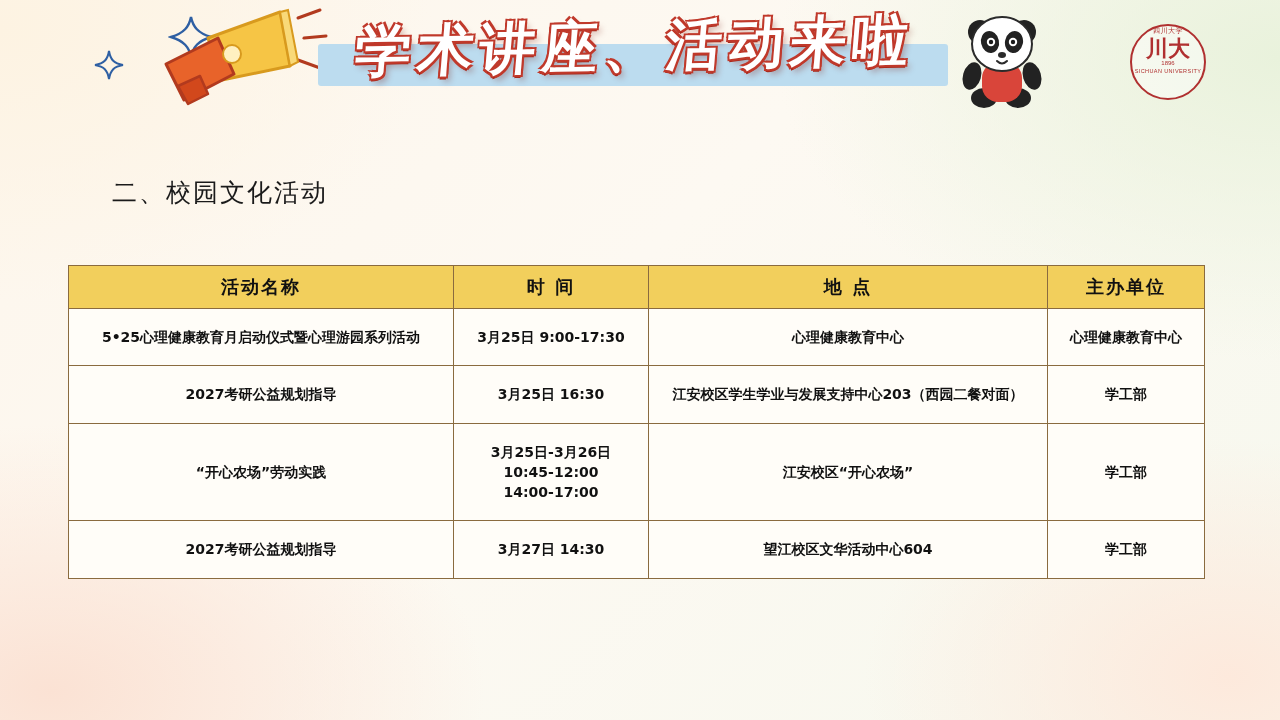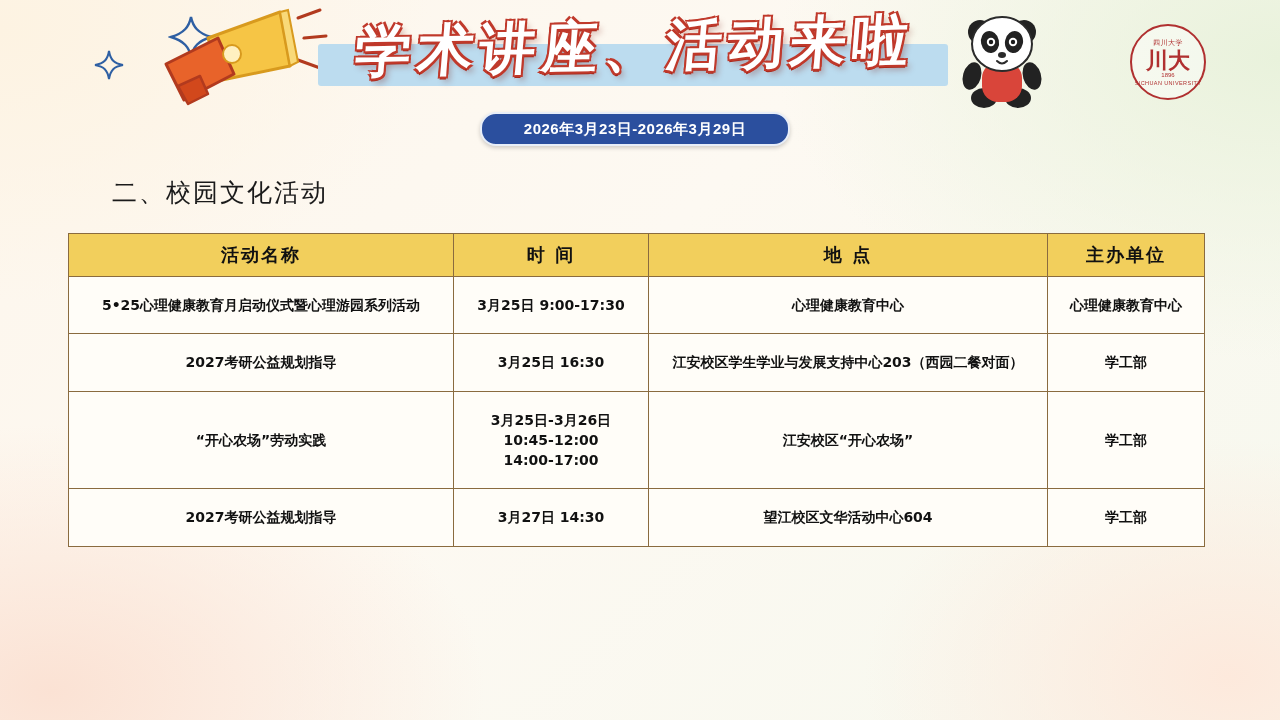--- a/index.html
+++ b/index.html
@@ -111,21 +111,20 @@
     position: absolute;
     left: 1130px;
     top: 24px;
     width: 72px;
     height: 72px;
     border: 2px solid #b03030;
     border-radius: 50%;
     display: flex;
     flex-direction: column;
     align-items: center;
-    justify-content: center;
     color: #b03030;
     background: rgba(255,255,255,0.45);
   }
   .logo .logo-top {
     font-size: 7px;
     letter-spacing: .5px;
     margin-bottom: 1px;
   }
   .logo .logo-mark {
     font-size: 22px;
@@ -152,20 +151,21 @@
     position: absolute;
     left: 68px;
     top: 233px;
     width: 1124px;
   }
   table.activities {
     border-collapse: collapse;
     width: 1124px;
     table-layout: fixed;
     background: #fffdf7;
+    margin-top: 32px;
   }
   table.activities th,
   table.activities td {
     border: 1px solid #8a6b3f;
     text-align: center;
     vertical-align: middle;
     font-family: "DejaVu Sans", sans-serif;
     color: #111;
   }
   table.activities thead th {
@@ -219,21 +219,20 @@
         <path d="M132 4 L142 58 L150 54 L140 2 Z" fill="#f9d978" stroke="#d89a1e" stroke-width="2"></path>
         <path d="M18 56 L70 30 L86 66 L36 92 Z" fill="#e8632a" stroke="#b23a1e" stroke-width="3" stroke-linejoin="round"></path>
         <path d="M30 78 L52 68 L60 86 L40 96 Z" fill="#d2481c" stroke="#b23a1e" stroke-width="2.5" stroke-linejoin="round"></path>
         <circle cx="84" cy="46" r="9" fill="#fff0c0" stroke="#d89a1e" stroke-width="2"></circle>
       </svg>
     </span>
 
     <div class="title-band"></div>
     <div class="title-text">学术讲座、活动来啦</div>
 
-    <div class="date-pill">2026年3月23日-2026年3月29日</div>
 
     <span class="panda">
       <svg width="106" height="116" viewBox="0 0 106 116">
         <ellipse cx="34" cy="92" rx="13" ry="10" fill="#222"></ellipse>
         <ellipse cx="68" cy="92" rx="13" ry="10" fill="#222"></ellipse>
         <rect x="32" y="56" width="40" height="40" rx="16" fill="#d9453a"></rect>
         <ellipse cx="22" cy="70" rx="9" ry="14" fill="#222" transform="rotate(16 22 70)"></ellipse>
         <ellipse cx="82" cy="70" rx="9" ry="14" fill="#222" transform="rotate(-16 82 70)"></ellipse>
         <circle cx="30" cy="26" r="12" fill="#222"></circle>
         <circle cx="74" cy="26" r="12" fill="#222"></circle>

